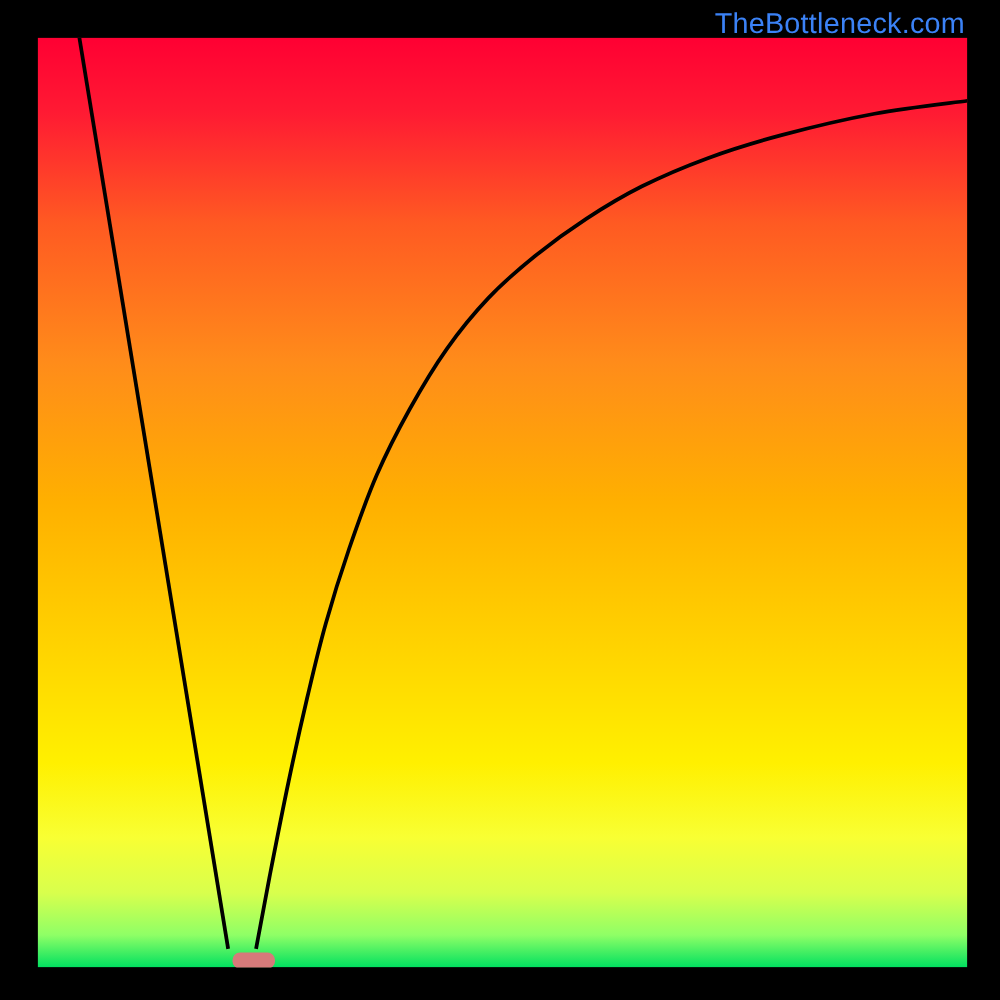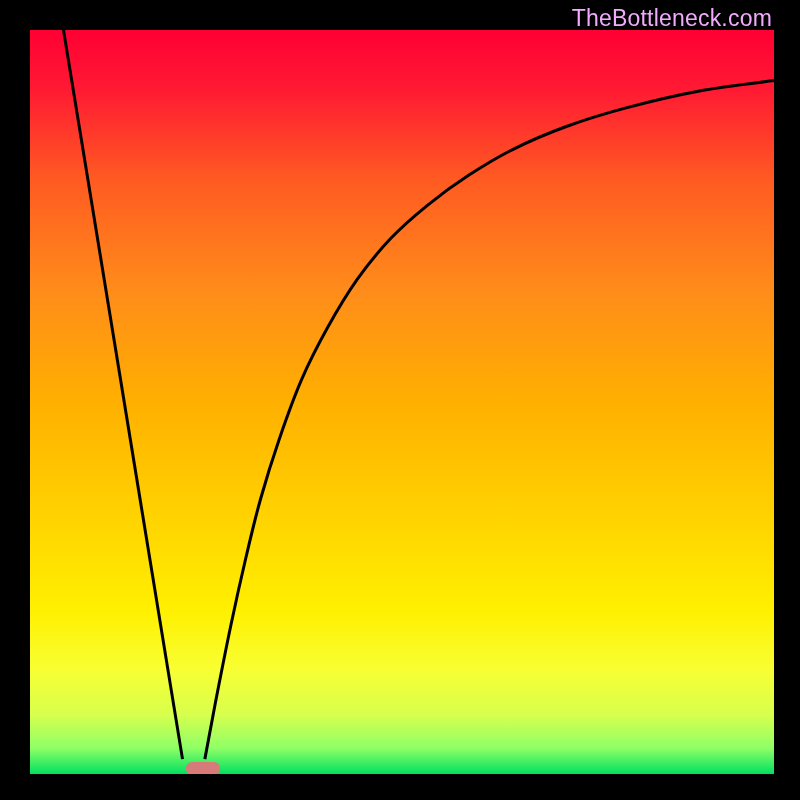--- a/index.html
+++ b/index.html
@@ -41,21 +41,21 @@
   }
   .marker {
     position: absolute;
     background: #d77a7a;
     border-radius: 6px;
   }
   .watermark {
     position: absolute;
     top: 5px;
     right: 28px;
-    color: #f0abfc;
+    color: #3b82f6;
     font-size: 23px;
     font-weight: 500;
     letter-spacing: 0.2px;
   }
 </style>
 </head>
 <body>
 
 <div class="frame">
 

